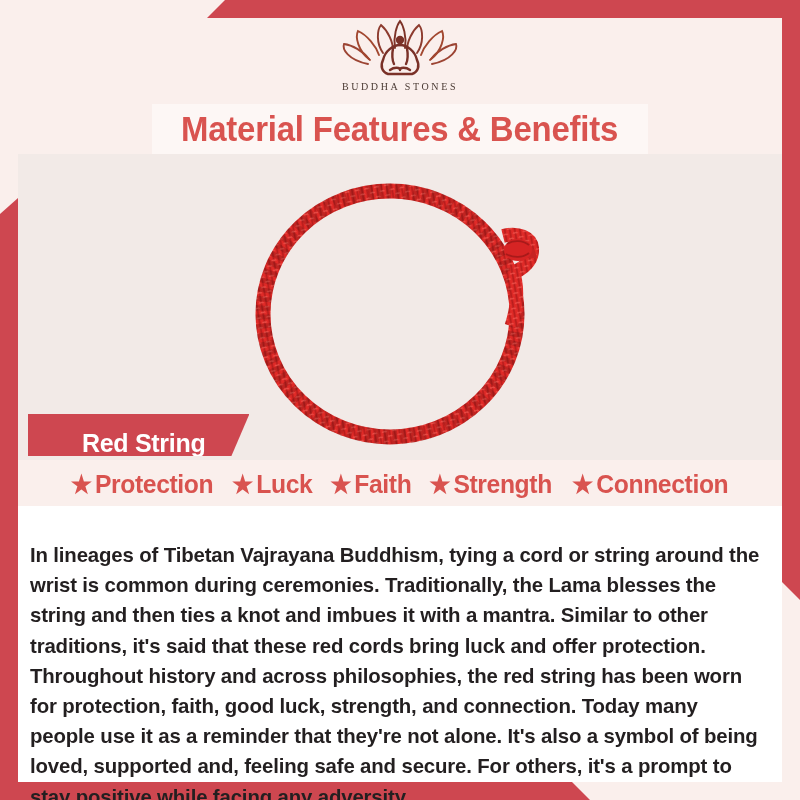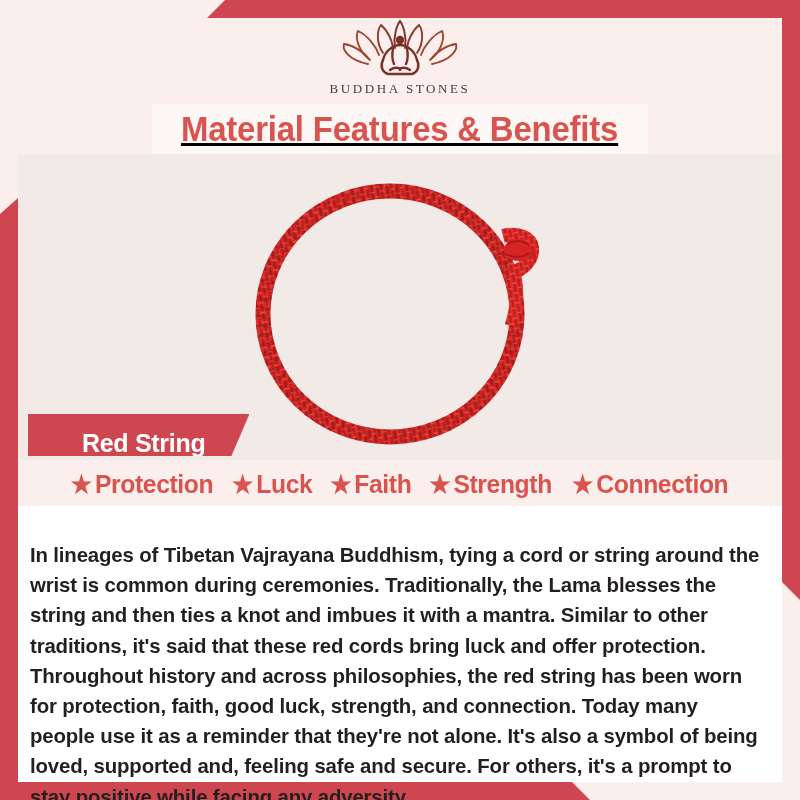--- a/index.html
+++ b/index.html
@@ -63,39 +63,38 @@
     height: 86px;
     display: flex;
     flex-direction: column;
     align-items: center;
     justify-content: flex-start;
     z-index: 3;
   }
   .logo-mark { width: 124px; height: 62px; display: block; }
   .logo-word {
     font-family: "Liberation Serif", serif;
-    font-size: 13px;
+    font-size: 10px;
     letter-spacing: 2.6px;
     color: #4a3a33;
     margin-top: 1px;
   }
 
   
   .title-band {
     position: absolute;
     top: 104px;
     left: 152px;
     width: 496px;
     height: 50px;
     background: #fdf7f5;
     display: flex;
     align-items: center;
     justify-content: center;
     z-index: 3;
-    text-decoration: underline;
   }
   .title-text {
     font-family: "Liberation Sans Narrow", "Liberation Sans", sans-serif;
     font-weight: bold;
     font-size: 35px;
     color: #d9534f;
     letter-spacing: -0.2px;
     transform: scaleX(0.94);
     white-space: nowrap;
   }

